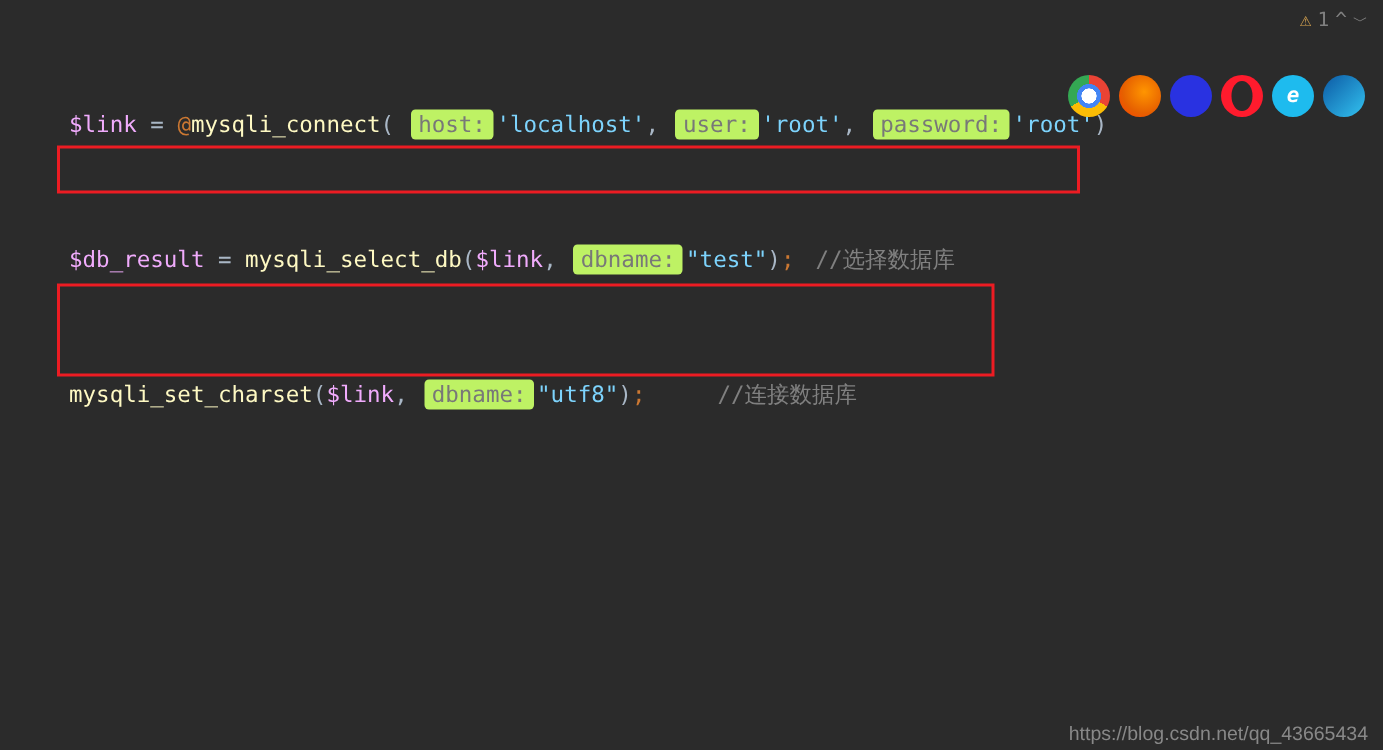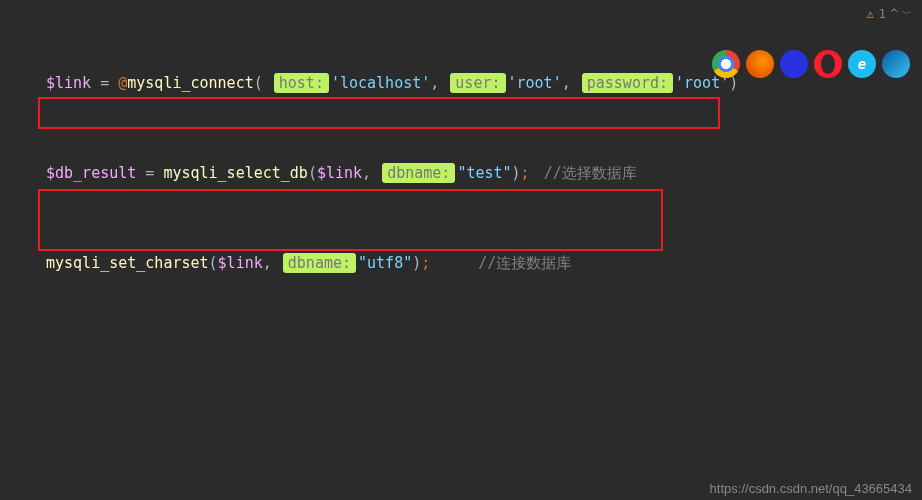--- a/index.html
+++ b/index.html
@@ -137,13 +137,13 @@
   <div class="bicon firefox"></div>
   <div class="bicon baidu"></div>
   <div class="bicon opera"></div>
   <div class="bicon ie">e</div>
   <div class="bicon edge"></div>
 </div>
 
 <div class="redbox1"></div>
 <div class="redbox2"></div>
 
-<div class="watermark">https://csdn.csdn.net/qq_43665434</div>
+<div class="watermark">https://blog.csdn.net/qq_43665434</div>
 
 </body></html>

